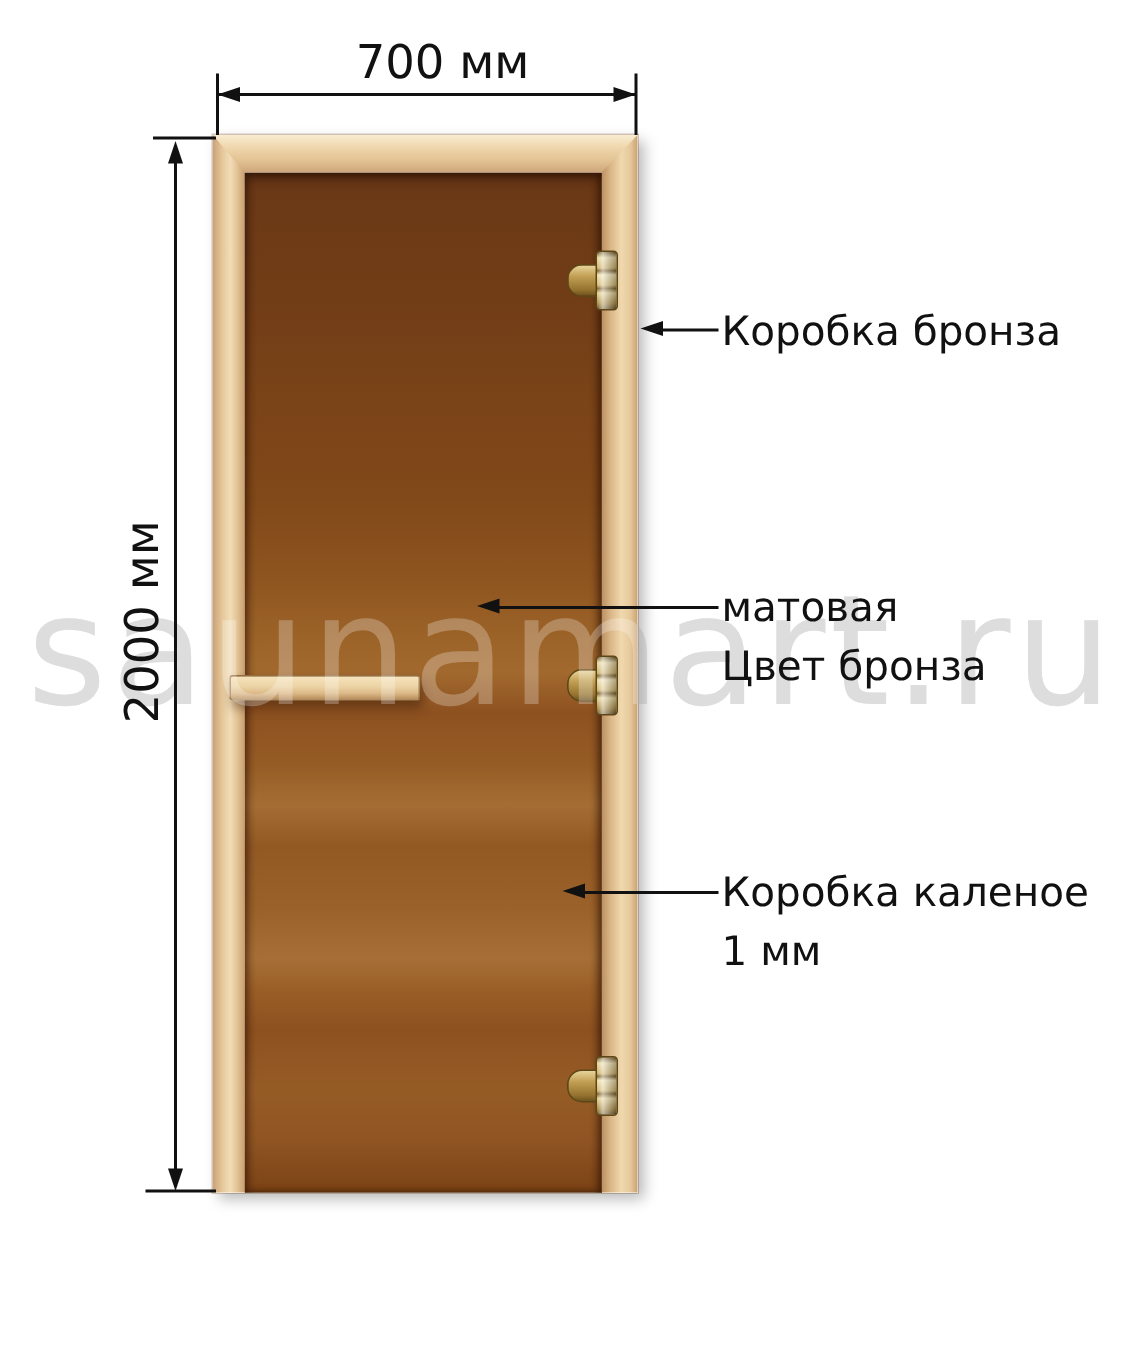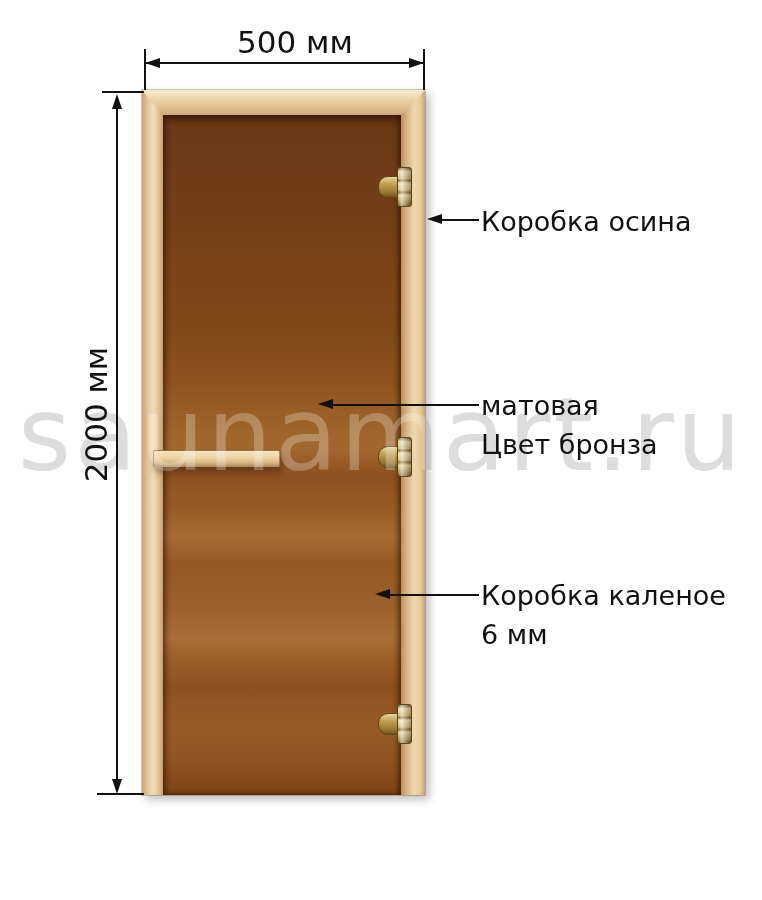--- a/index.html
+++ b/index.html
@@ -111,56 +111,56 @@
     </div>
     <div class="hinge hinge-bottom">
       <div class="hinge-leaf"></div>
       <div class="hinge-barrel"></div>
     </div>
   </div>
 
   <div class="watermark wm-over">saunamart.ru</div>
 
   <div class="anno">
-    <div class="dim-label w-label">500 мм</div>
+    <div class="dim-label w-label">700 мм</div>
     <div class="dim-line" style="left:146px;top:62px;width:278px;height:2px;"></div>
     <div class="ah ah-left" style="left:145px;top:58px;"></div>
     <div class="ah ah-right" style="left:409px;top:58px;"></div>
     <div class="ext-line" style="left:144px;top:49px;width:2px;height:41px;"></div>
     <div class="ext-line" style="left:423px;top:49px;width:2px;height:41px;"></div>
   </div>
 
   <div class="anno">
     <div class="dim-label h-label">2000 мм</div>
     <div class="dim-line" style="left:116px;top:97px;width:2px;height:694px;"></div>
     <div class="ah ah-up" style="left:112px;top:94px;"></div>
     <div class="ah ah-down" style="left:112px;top:779px;"></div>
     <div class="ext-line" style="left:102px;top:91px;width:42px;height:2px;"></div>
     <div class="ext-line" style="left:97px;top:793px;width:47px;height:2px;"></div>
   </div>
 
   <div class="anno">
     <div class="callout-line" style="left:441px;top:219px;width:38px;"></div>
     <div class="ah ah-left" style="left:427px;top:214px;"></div>
     <div class="callout-text" style="top:202px;">
-      <span>Коробка осина</span>
+      <span>Коробка бронза</span>
     </div>
   </div>
 
   <div class="anno">
     <div class="callout-line" style="left:332px;top:404px;width:147px;"></div>
     <div class="ah ah-left" style="left:318px;top:399px;"></div>
     <div class="callout-text" style="top:386px;">
       <span style="display:block;">матовая</span>
       <span style="display:block;">Цвет бронза</span>
     </div>
   </div>
 
   <div class="anno">
     <div class="callout-line" style="left:389px;top:594px;width:90px;"></div>
     <div class="ah ah-left" style="left:375px;top:589px;"></div>
     <div class="callout-text" style="top:576px;">
       <span style="display:block;">Коробка каленое</span>
-      <span style="display:block;">6 мм</span>
+      <span style="display:block;">1 мм</span>
     </div>
   </div>
 
 </div>
 
 </body></html>

